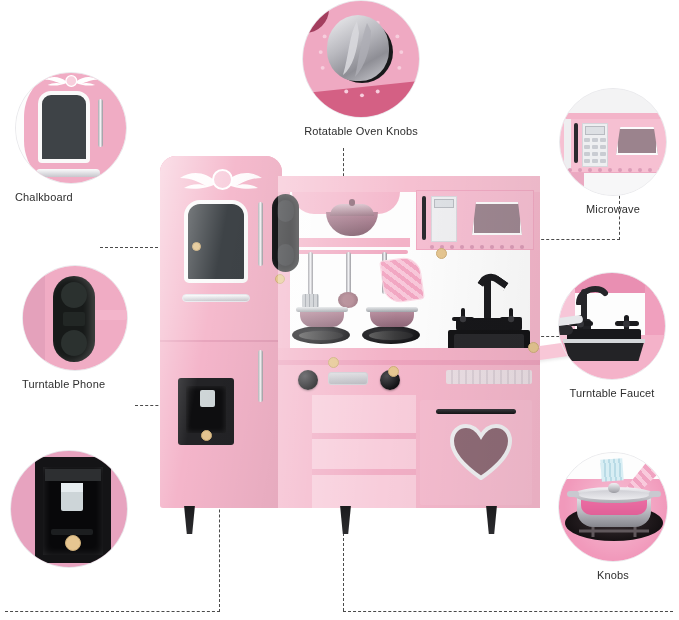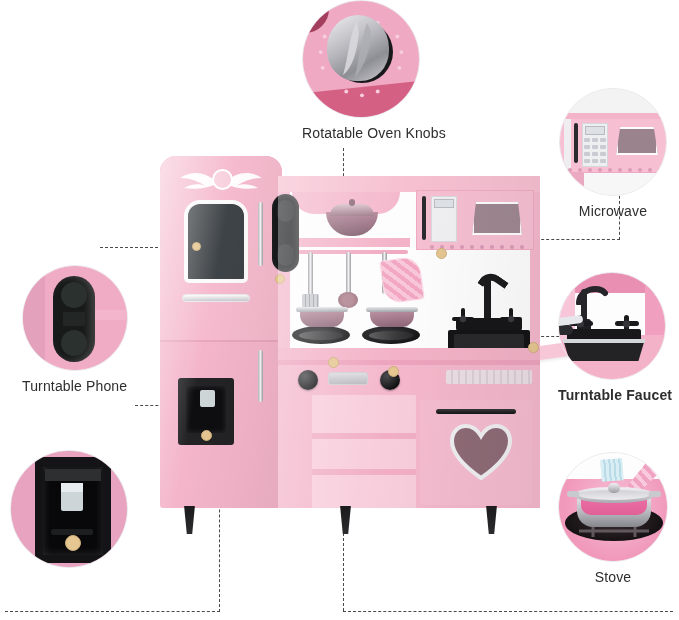--- a/index.html
+++ b/index.html
@@ -19,21 +19,21 @@
   
   .callout { position:absolute; }
   .bubble {
     position:relative; border-radius:50%;
     overflow:hidden;
     border:1.5px solid #e9e9ec;
     background:#f2f2f4;
   }
   .clabel {
     margin-top:7px; text-align:center;
-    font-size:14px; color:#2e2e2e; letter-spacing:.15px;
+    font-size:11px; color:#2e2e2e; letter-spacing:.15px;
     white-space:nowrap;
   }
   .clabel.left  { text-align:left; }
   .clabel.right { text-align:center; }
 
   
   .sc { position:absolute; inset:0; }
   .fill-white { background:#fdfdfd; }
 
   
@@ -315,20 +315,35 @@
     <svg class="px heart" viewBox="0 0 62 56">
       <path d="M31 54 C8 38 2 26 2 17 C2 7 9 2 16 2 C23 2 28 7 31 12 C34 7 39 2 46 2 C53 2 60 7 60 17 C60 26 54 38 31 54 Z" fill="#8e6b76" stroke="#efeff1" stroke-width="4"></path>
     </svg>
     <div class="px cab-shade"></div>
 
     <div class="px leg" style="left:32px; top:378px;"></div>
     <div class="px leg" style="left:188px; top:378px;"></div>
     <div class="px leg" style="left:334px; top:378px;"></div>
   </div>
 
+  <div class="callout" style="left:15px; top:72px;">
+    <div class="bubble" style="width:112px;height:112px;">
+      <div class="sc fill-white"></div>
+      <div class="sc" style="left:8px; top:-6px; width:104px; height:124px; background:#f0acc4; border-radius:50px 12px 12px 50px;"></div>
+      <div class="sc" style="left:22px; top:18px; width:52px; height:72px; background:#3e4347; border:4px solid #fafafa; border-radius:13px 13px 4px 4px;"></div>
+      <div class="sc" style="left:82px; top:26px; width:5px; height:48px; border-radius:3px; background:linear-gradient(90deg,#a8a8ae,#f2f2f5,#94949a);"></div>
+      <div class="sc" style="left:20px; top:96px; width:64px; height:8px; border-radius:4px; background:linear-gradient(180deg,#fbfbfc,#c6c6cc);"></div>
+      <svg class="sc" viewBox="0 0 112 26" style="left:18px; top:-2px; width:76px; height:20px;">
+        <path d="M48 14 C38 6 26 5 16 11 C26 11 32 14 40 17 C34 15 26 16 20 19 C30 21 42 19 48 16 Z" fill="#fff"></path>
+        <path d="M62 14 C72 6 84 5 94 11 C84 11 78 14 70 17 C76 15 84 16 90 19 C80 21 68 19 62 16 Z" fill="#fff"></path>
+        <circle cx="55" cy="13" r="8" fill="#f8cfdd" stroke="#fff" stroke-width="2"></circle>
+      </svg>
+    </div>
+    <div class="clabel left">Chalkboard</div>
+  </div>
 
   <div class="callout" style="left:22px; top:265px;">
     <div class="bubble" style="width:106px;height:106px;">
       <div class="sc fill-white"></div>
       <div class="sc" style="left:0; top:0; width:106px; height:106px; background:#f0acc4;"></div>
       <div class="sc" style="left:0; top:0; width:22px; height:106px; background:#e4a1bb;"></div>
       <div class="sc" style="left:30px; top:10px; width:42px; height:86px; background:#171a19; border-radius:22px;
                   box-shadow:inset -5px 0 9px rgba(255,255,255,.18);"></div>
       <div class="sc" style="left:38px; top:16px; width:26px; height:26px; border-radius:14px; background:#2b312f;"></div>
       <div class="sc" style="left:38px; top:64px; width:26px; height:26px; border-radius:14px; background:#2b312f;"></div>
@@ -426,21 +441,21 @@
             <circle cx="104" cy="3" r="2"></circle>
         </g>
       </svg>
       <div class="sc" style="left:-6px; top:84px; width:124px; height:24px; background:#f7f7f8;"></div>
       <div class="sc" style="left:-6px; top:84px; width:30px; height:24px; background:#eaa9c1;"></div>
       <div class="sc" style="left:98px; top:84px; width:24px; height:24px; background:#eaa9c1;"></div>
     </div>
     <div class="clabel right">Microwave</div>
   </div>
 
-  <div class="callout" style="left:558px; top:272px;font-weight:bold;">
+  <div class="callout" style="left:558px; top:272px;">
     <div class="bubble" style="width:108px;height:108px;">
       <div class="sc fill-white"></div>
       <div class="sc" style="left:-4px; top:-4px; width:120px; height:24px; background:#e98fb2;"></div>
       <div class="sc" style="left:86px; top:-4px; width:30px; height:116px; background:#f0a0be;"></div>
       <div class="sc" style="left:-4px; top:62px; width:120px; height:50px; background:#f4b2c9;"></div>
       <div class="sc" style="left:-4px; top:6px; width:20px; height:62px; background:#f7c6d8;"></div>
       <div class="sc" style="left:22px; top:16px; width:6px; height:34px; background:#26262a; border-radius:3px;"></div>
       <svg class="sc" viewBox="0 0 34 22" style="left:16px; top:10px; width:34px; height:22px;">
         <path d="M4 20 C4 6 24 2 30 10" stroke="#26262a" stroke-width="6" fill="none" stroke-linecap="round"></path>
       </svg>
@@ -488,16 +503,16 @@
       <div class="sc" style="left:22px; top:46px; width:66px; height:16px; background:#f0478e; opacity:.75; border-radius:0 0 10px 10px;"></div>
       <div class="sc" style="left:14px; top:34px; width:82px; height:16px; border-radius:50%;
                   background:linear-gradient(180deg,#f4f4f7,#a9a9b0);"></div>
       <div class="sc" style="left:20px; top:37px; width:70px; height:10px; border-radius:50%;
                   background:linear-gradient(180deg,#cfcfd5,#ededf0);"></div>
       <div class="sc" style="left:49px; top:30px; width:12px; height:10px; border-radius:5px;
                   background:linear-gradient(180deg,#f0f0f3,#9c9ca3);"></div>
       <div class="sc" style="left:8px; top:38px; width:12px; height:6px; border-radius:4px; background:#c9c9d0;"></div>
       <div class="sc" style="left:90px; top:38px; width:12px; height:6px; border-radius:4px; background:#c9c9d0;"></div>
     </div>
-    <div class="clabel right">Stove</div>
+    <div class="clabel right">Knobs</div>
   </div>
 
 </div>
 
 </body></html>

